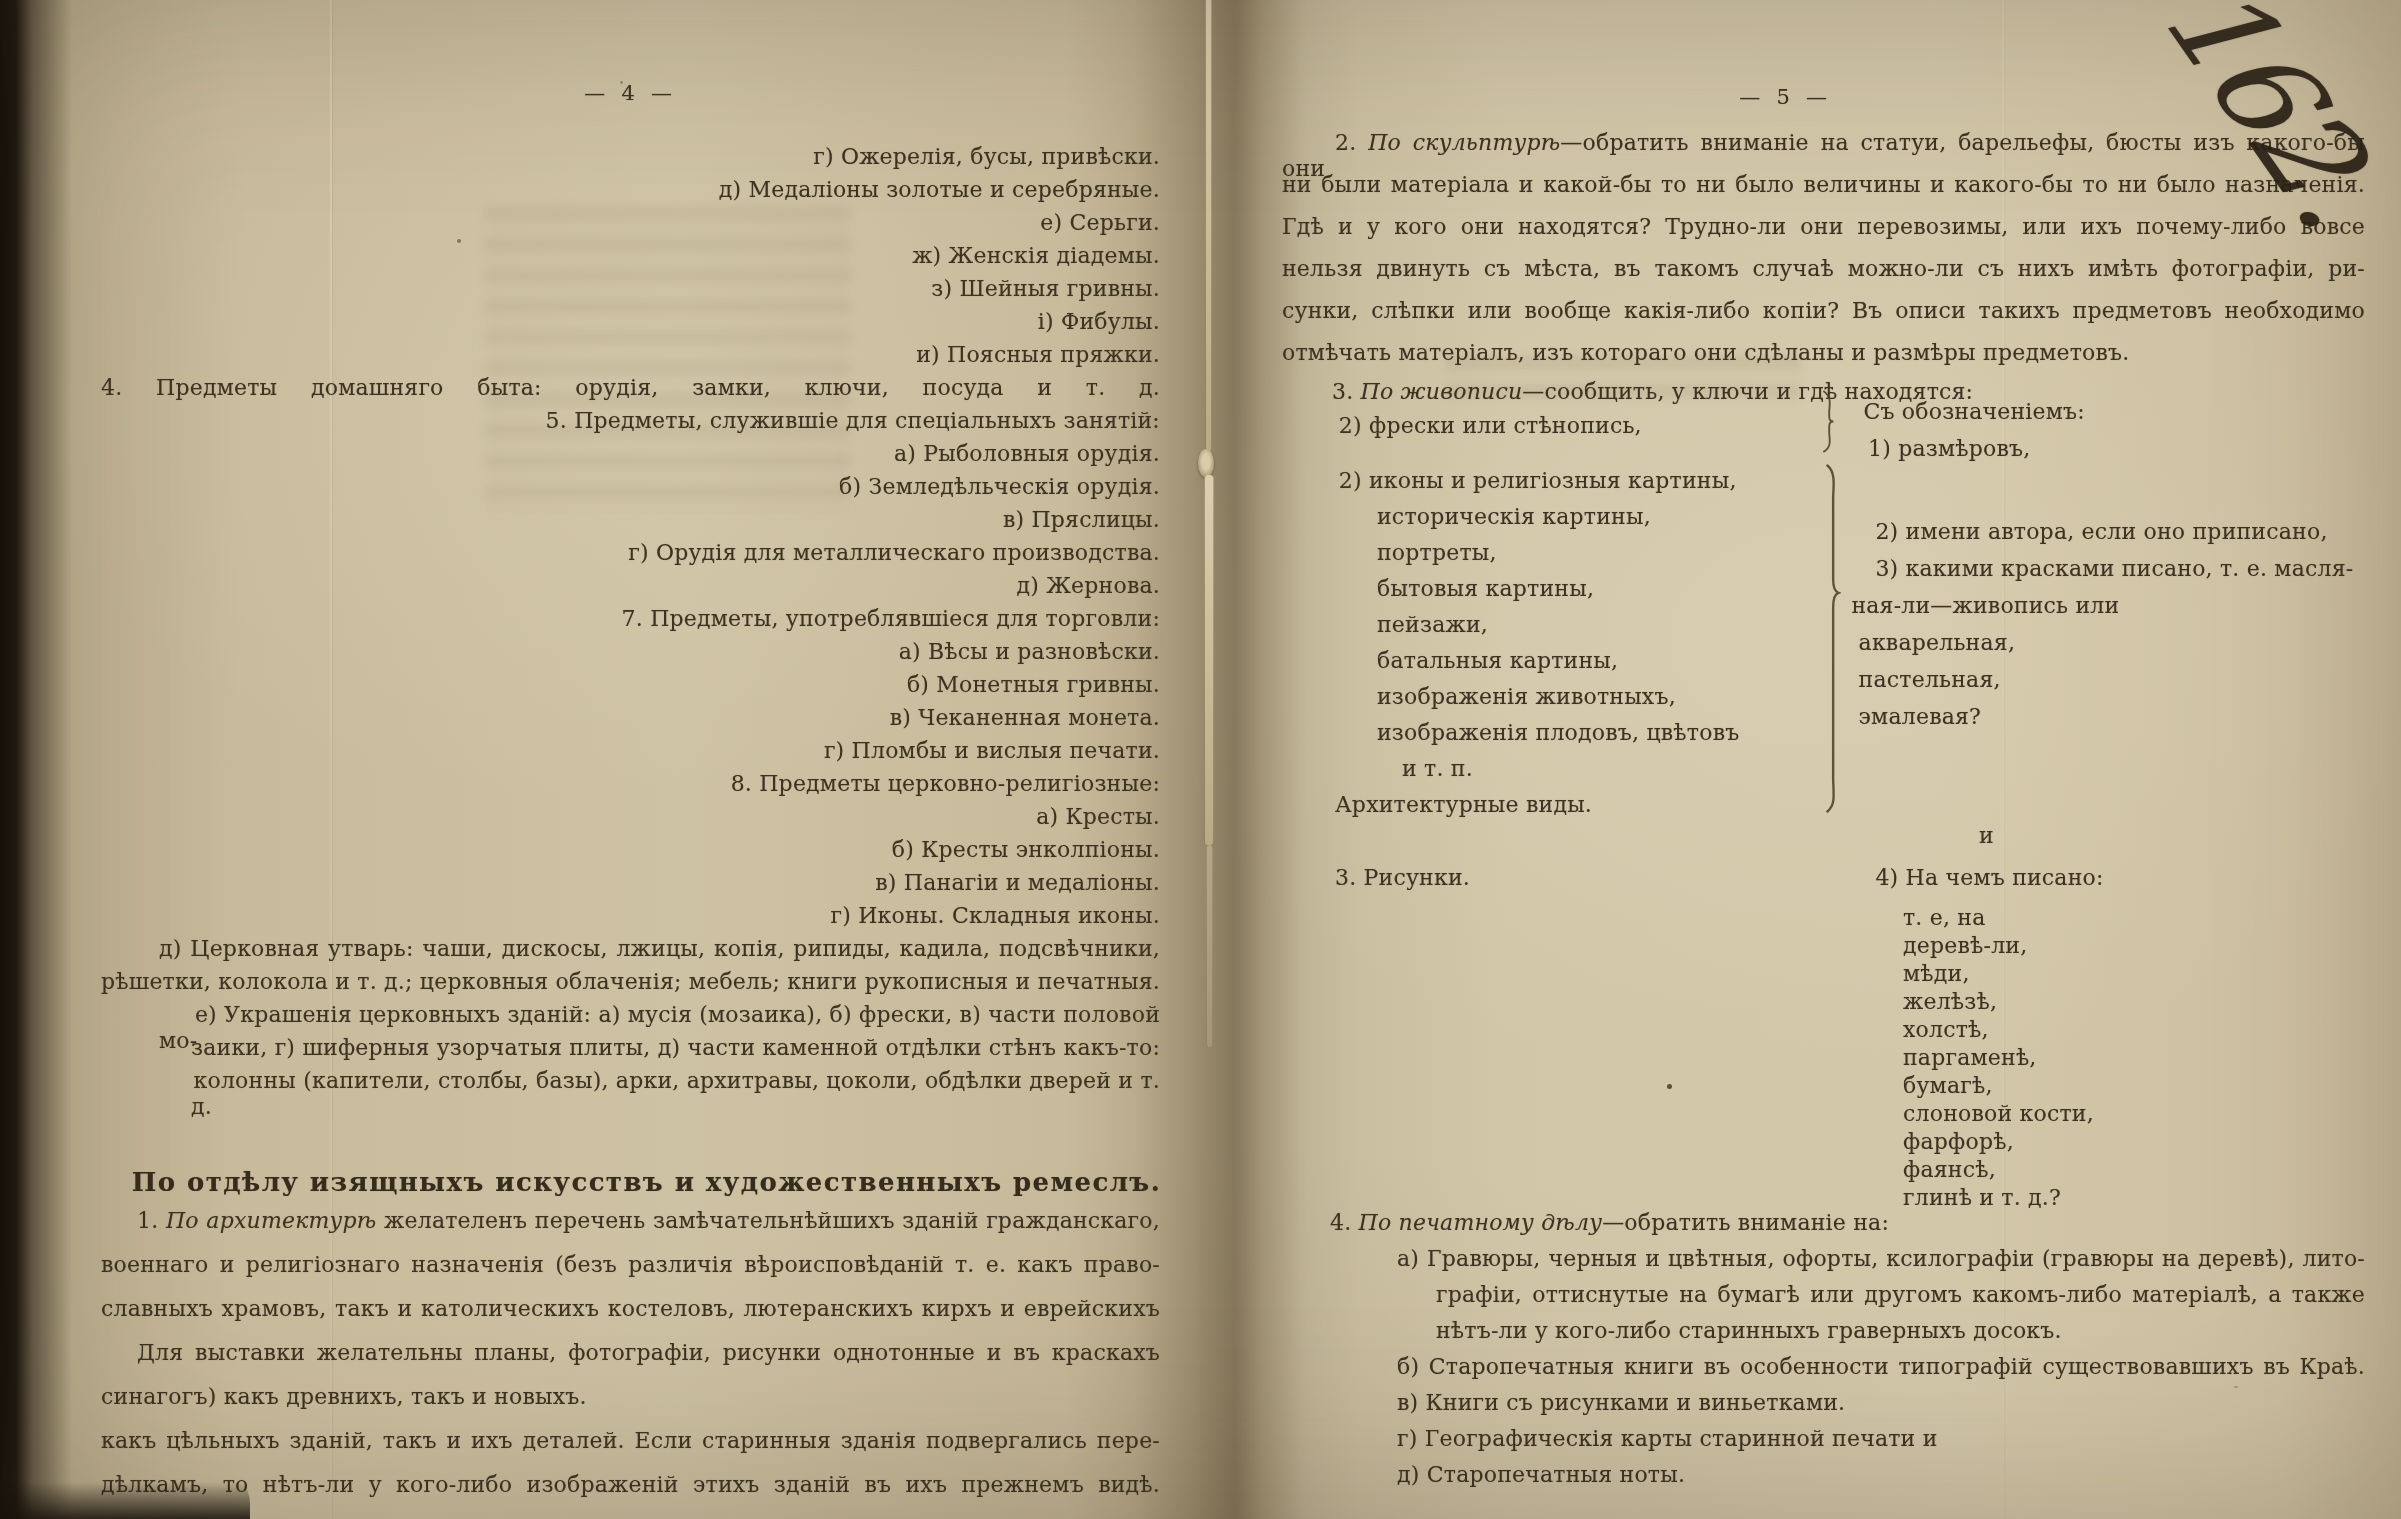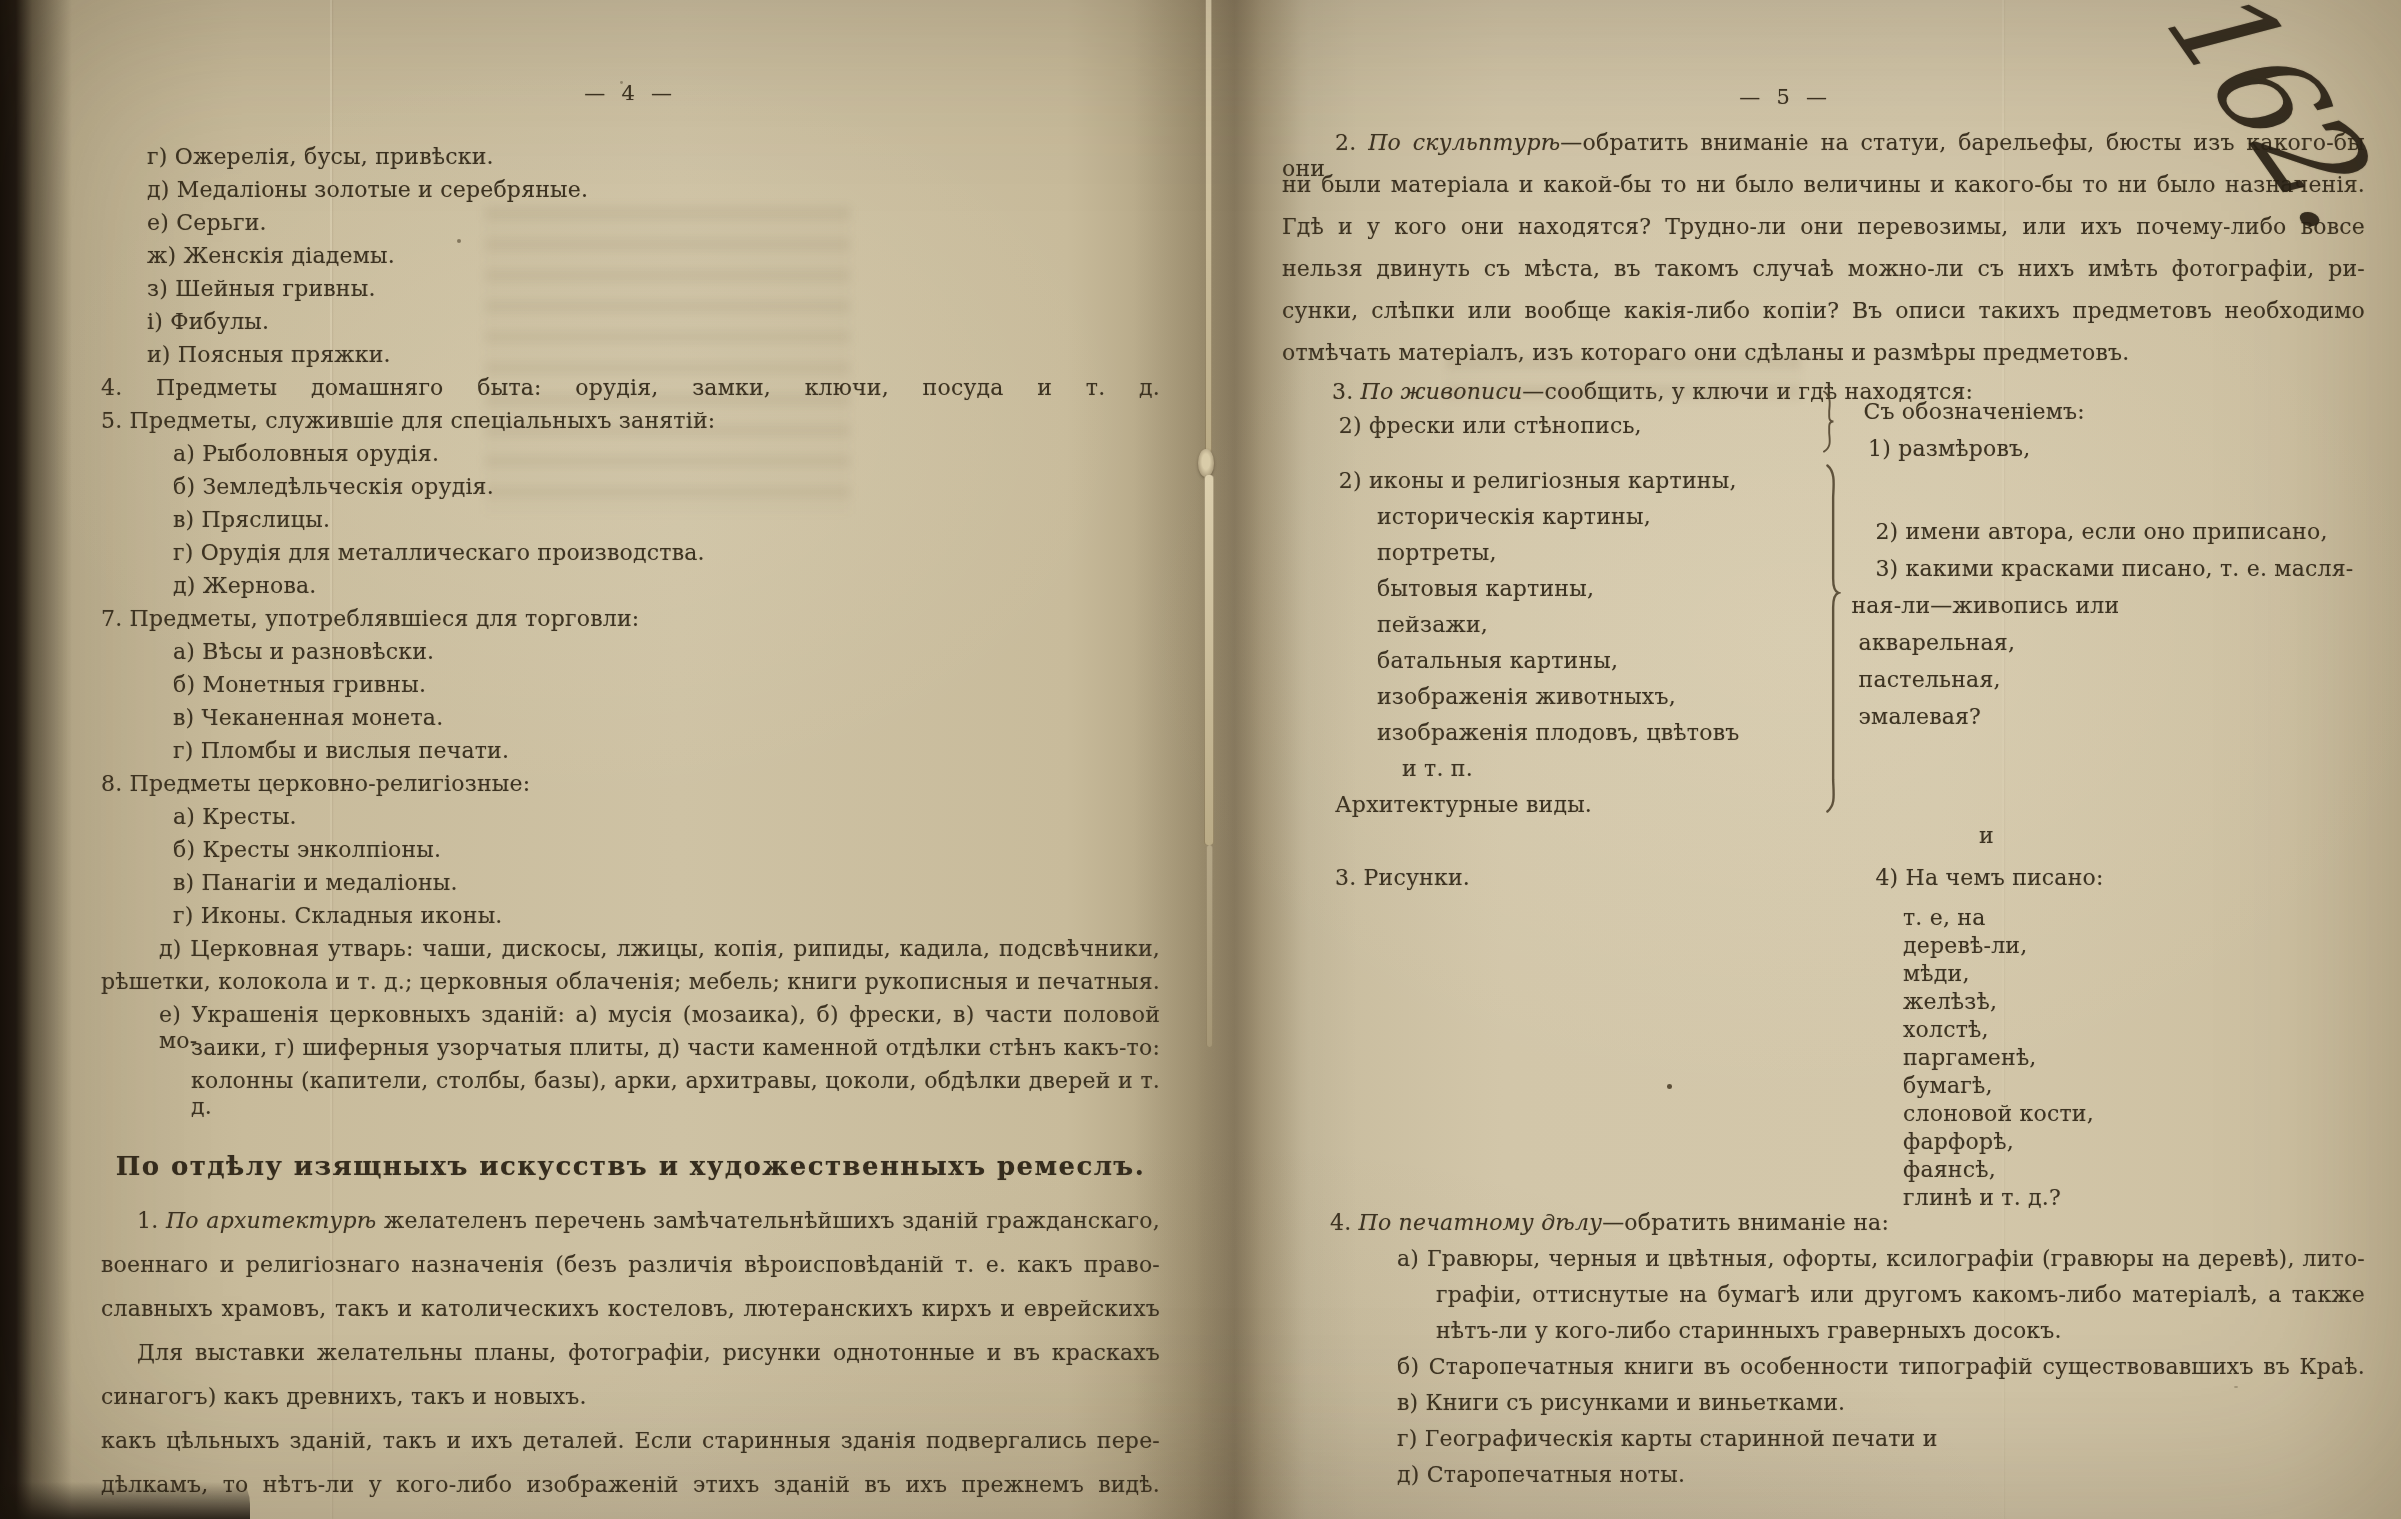--- a/index.html
+++ b/index.html
@@ -61,26 +61,26 @@
   .pagenum{ position:absolute; width:100%; text-align:center; font-size:21px;
     letter-spacing:4.8px; color:#3d3322; text-shadow:0 0 1px rgba(61,51,34,0.3); }
 
   .page{ position:absolute; top:0; }
   #pageLeft{ left:101px; width:1059px; height:1519px; }
   #pageRight{ left:1282px; width:1083px; height:1519px; }
 
   
   #pageLeft .pagenum{ top:81px; }
   #leftList{ position:absolute; top:144px; left:0; width:1059px; }
-  #leftList .line{ height:33px; }
+  #leftList .line{ height:33px;text-align:right; }
   .in1{ padding-left:46px; }
   .in2{ padding-left:72px; }
   .in3{ padding-left:58px; }
   .in4{ padding-left:90px; }
-  #leftHeading{ position:absolute; top:1151px; left:0; width:100%; margin:0;
+  #leftHeading{ position:absolute; top:1151px; left:0; width:100%; margin:16px;
     text-align:center; font-size:26px; font-weight:bold; letter-spacing:1.4px; color:#352c1d;
     text-shadow:0 0 1px rgba(53,44,29,0.35); }
   #leftParas{ position:absolute; top:1208px; left:0; width:1059px; }
   #leftParas .line{ height:44px; }
   #leftParas .pind{ text-indent:36px; }
 
   
   #pageRight .pagenum{ top:85px; transform:translateX(-38px); }
   .handwritten{ position:absolute; left:2142px; top:46px; width:288px;
     font-size:127px; font-style:italic; color:rgba(40,32,20,0.88);

